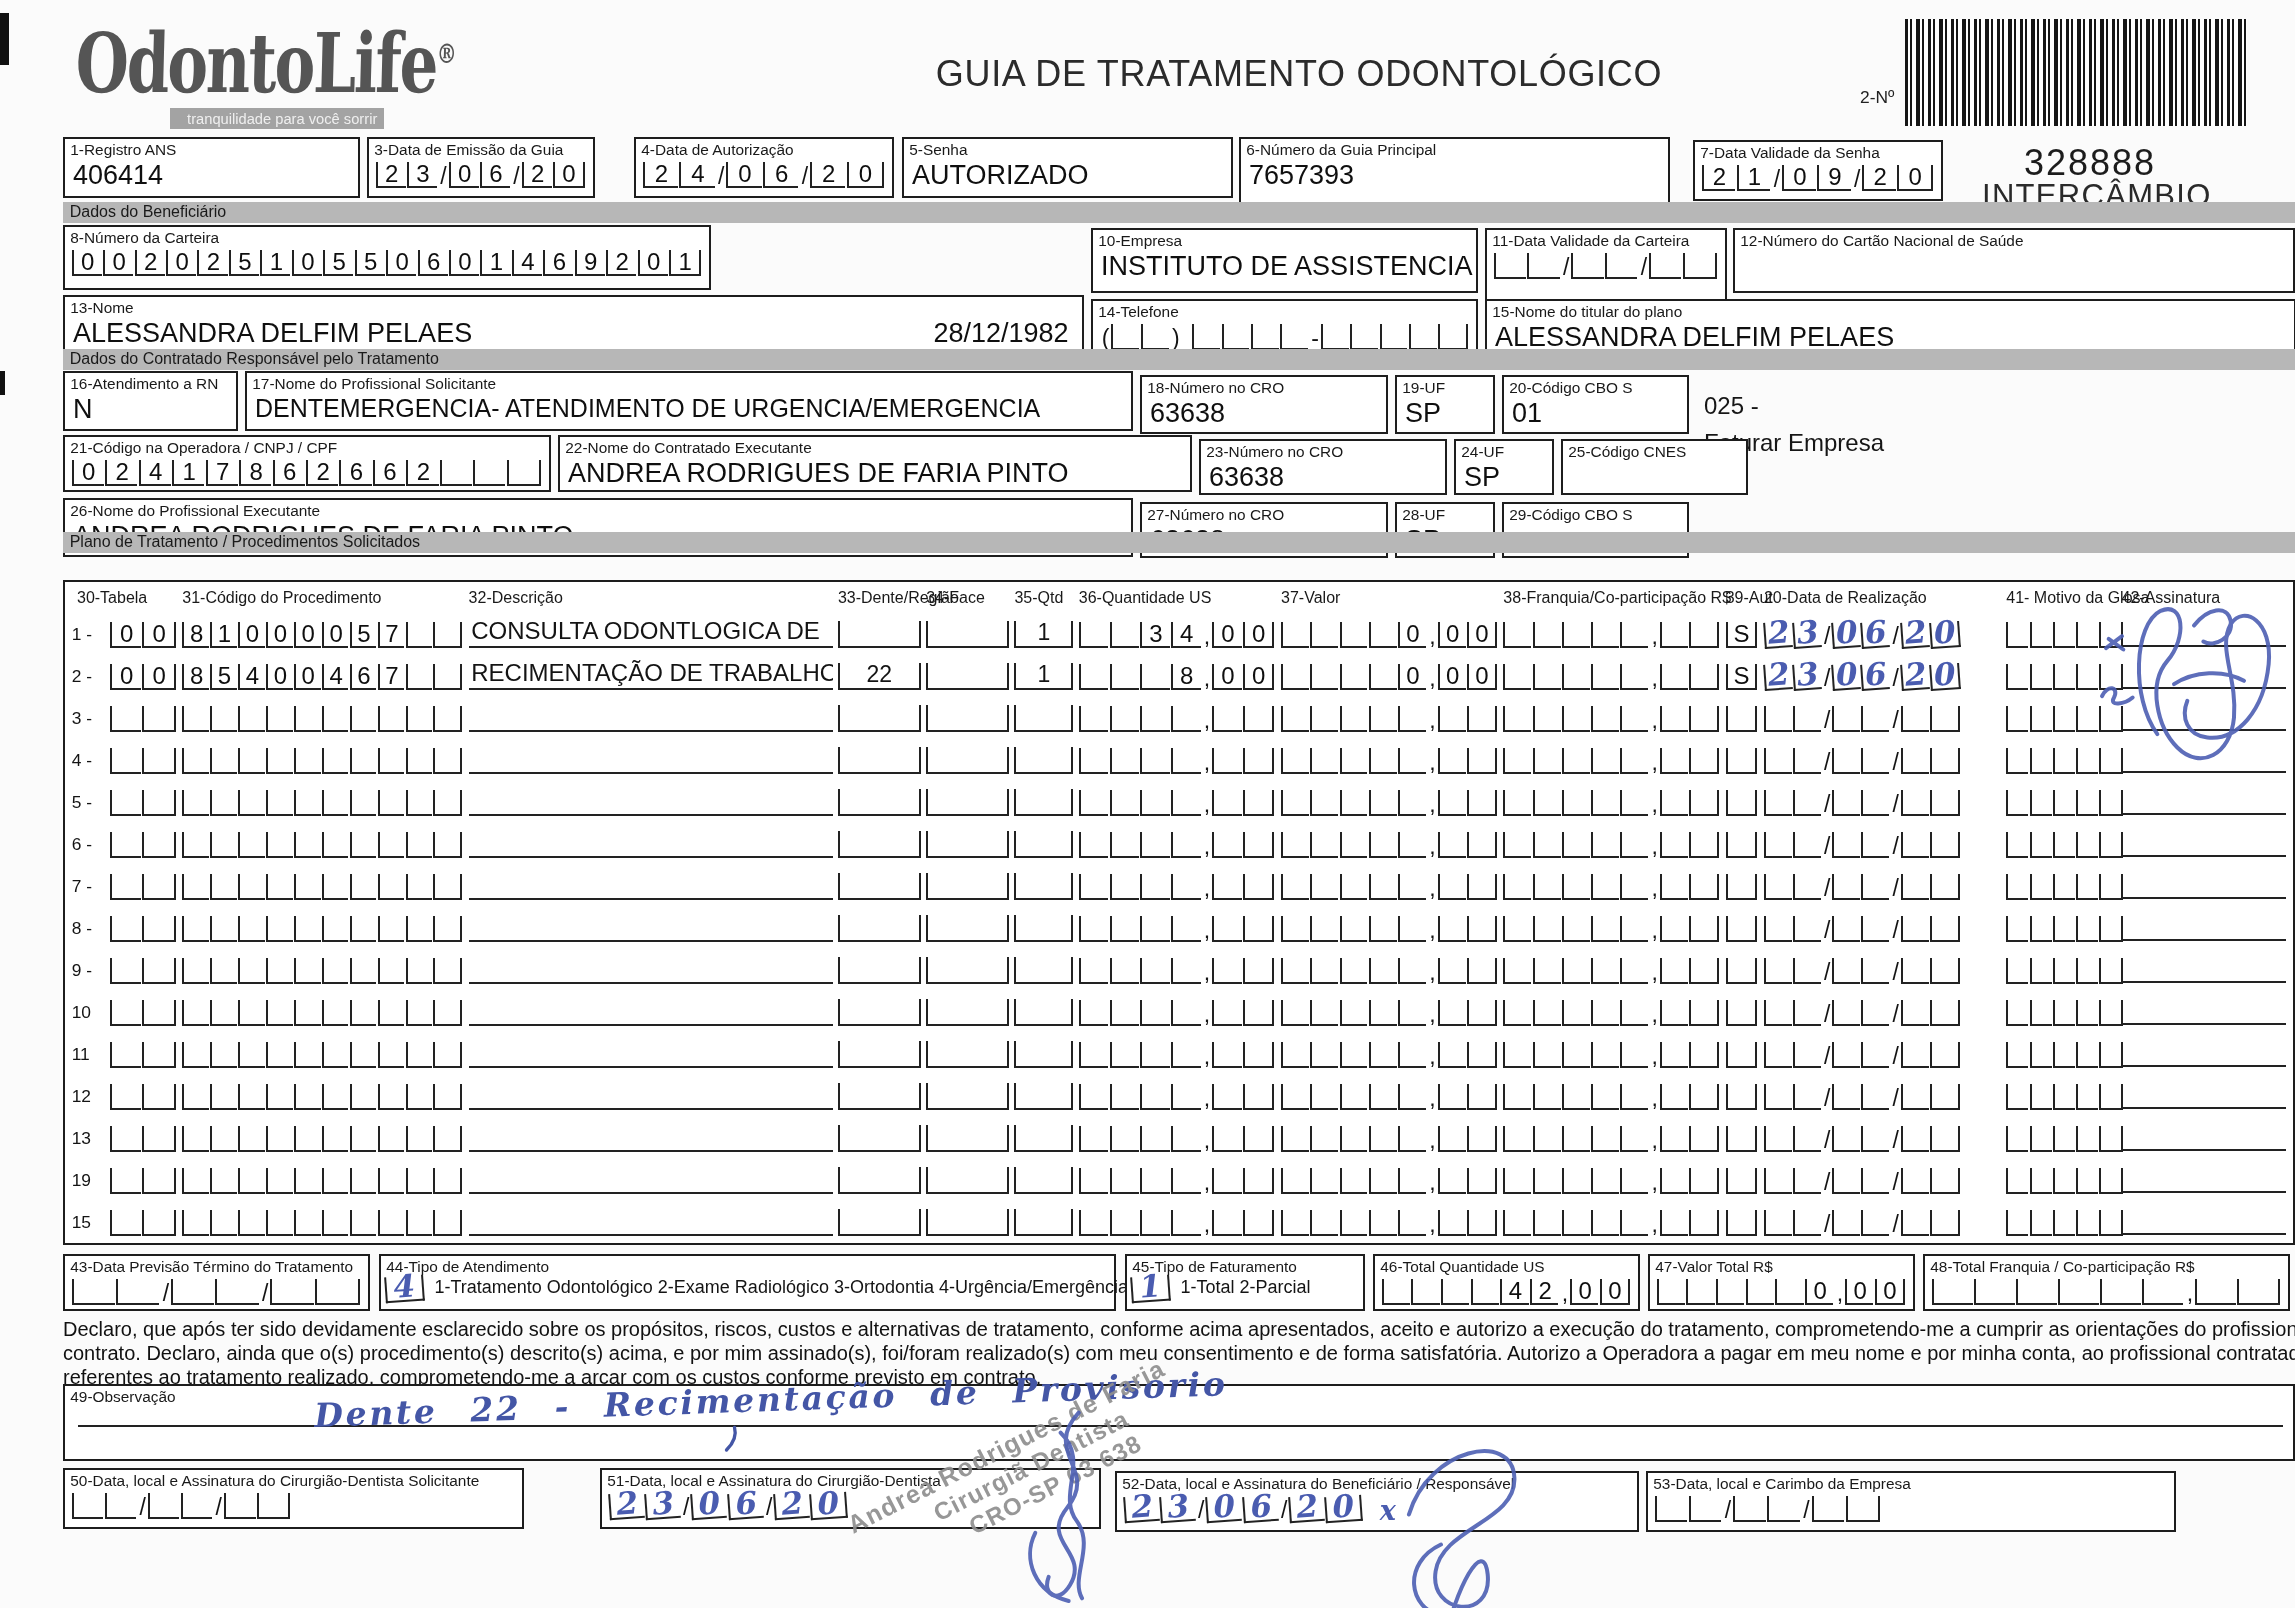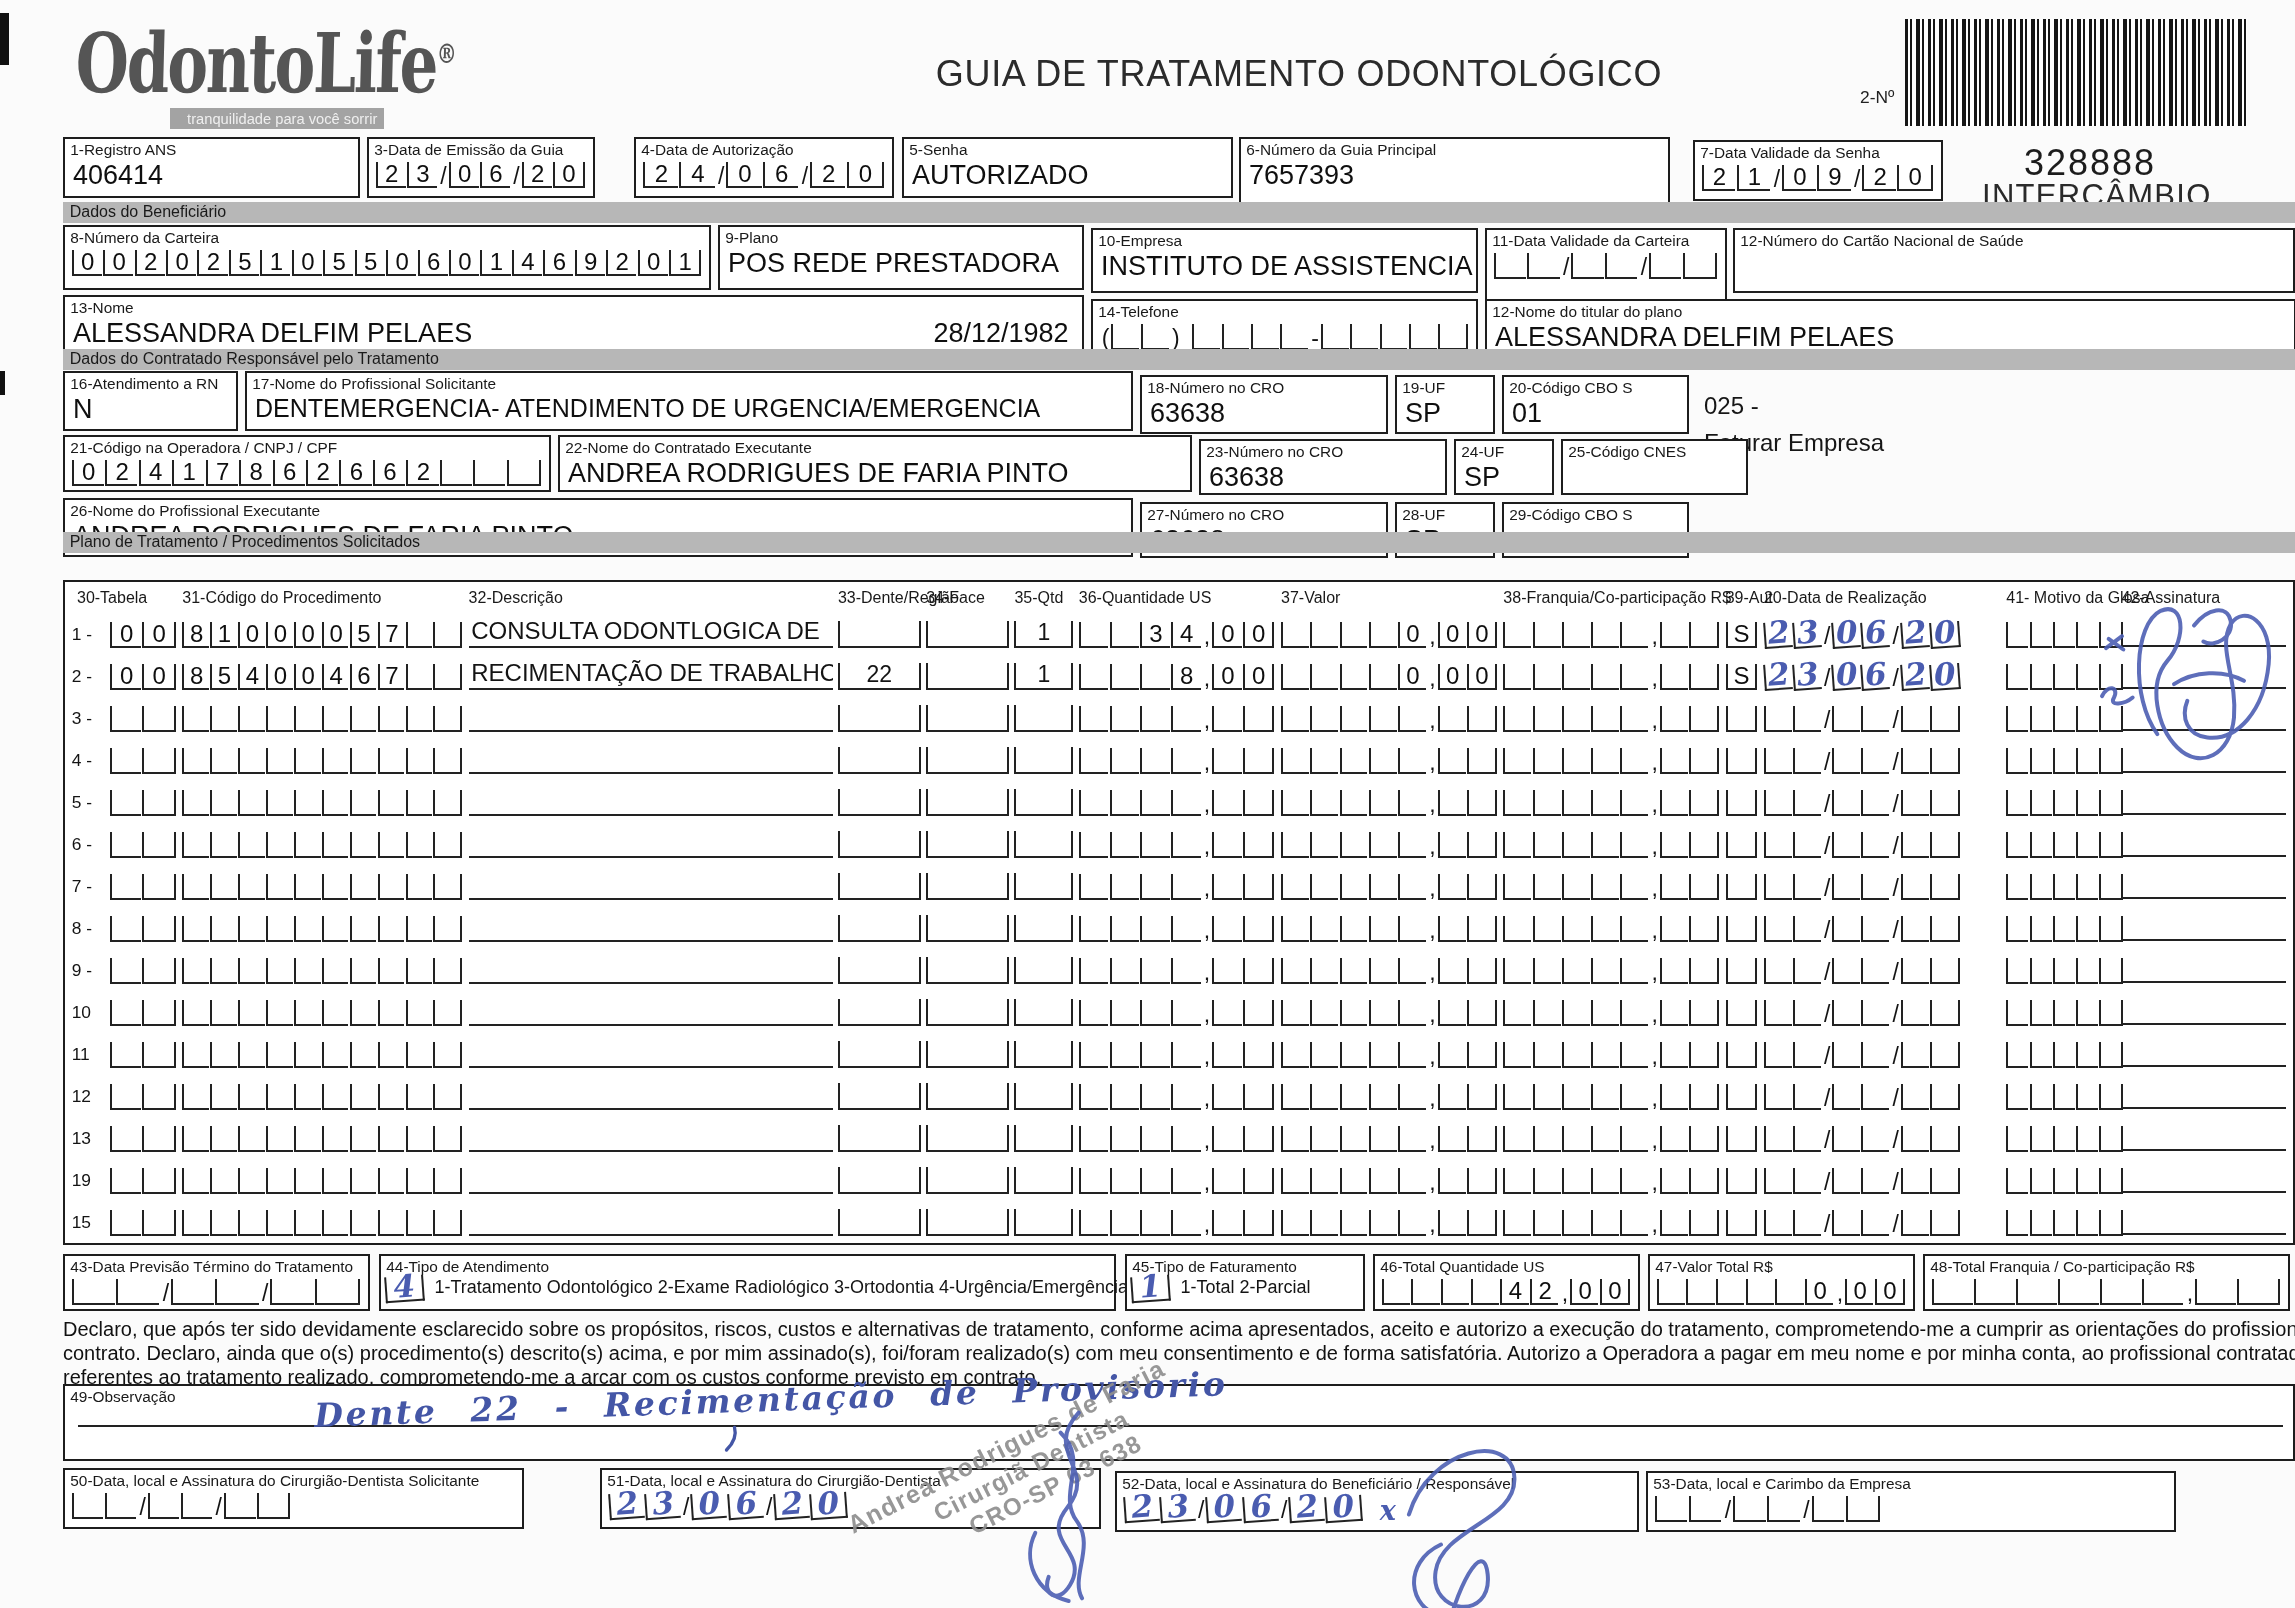--- a/index.html
+++ b/index.html
@@ -178,24 +178,20 @@
         <span class="cc">0</span>
         <span class="cc">1</span>
         <span class="cc">4</span>
         <span class="cc">6</span>
         <span class="cc">9</span>
         <span class="cc">2</span>
         <span class="cc">0</span>
         <span class="cc">1</span>
       </div>
   </div>
-  <div class="box" style="left:718px;top:225px;width:366px;height:65px;">
-    <span class="lbl">9-Plano</span>
-    <div class="val">POS REDE PRESTADORA</div>
-  </div>
   <div class="box" style="left:1091px;top:228px;width:387px;height:65px;">
     <span class="lbl">10-Empresa</span>
     <div class="val">INSTITUTO DE ASSISTENCIA</div>
   </div>
   <div class="box" style="left:1485px;top:228px;width:242px;height:84px;">
     <span class="lbl">11-Data Validade da Carteira</span>
     <div class="comb">
         <span class="cc"></span>
         <span class="cc"></span>
         <span class="ss">/</span>
@@ -232,21 +228,21 @@
         <span class="cc"></span>
         <span class="ss">-</span>
         <span class="cc"></span>
         <span class="cc"></span>
         <span class="cc"></span>
         <span class="cc"></span>
         <span class="cc"></span>
       </div>
   </div>
   <div class="box" style="left:1485px;top:299px;width:811px;height:65px;">
-    <span class="lbl">12-Nome do titular do plano</span>
+    <span class="lbl">15-Nome do titular do plano</span>
     <div class="val">ALESSANDRA DELFIM PELAES</div>
   </div>
 
   <div class="secbar" style="top:349px;">Dados do Contratado Responsável pelo Tratamento</div>
 
   <div class="box" style="left:63px;top:371px;width:175px;height:60px;">
     <span class="lbl">16-Atendimento a RN</span>
     <div class="val">N</div>
   </div>
   <div class="box" style="left:245px;top:371px;width:888px;height:60px;">

